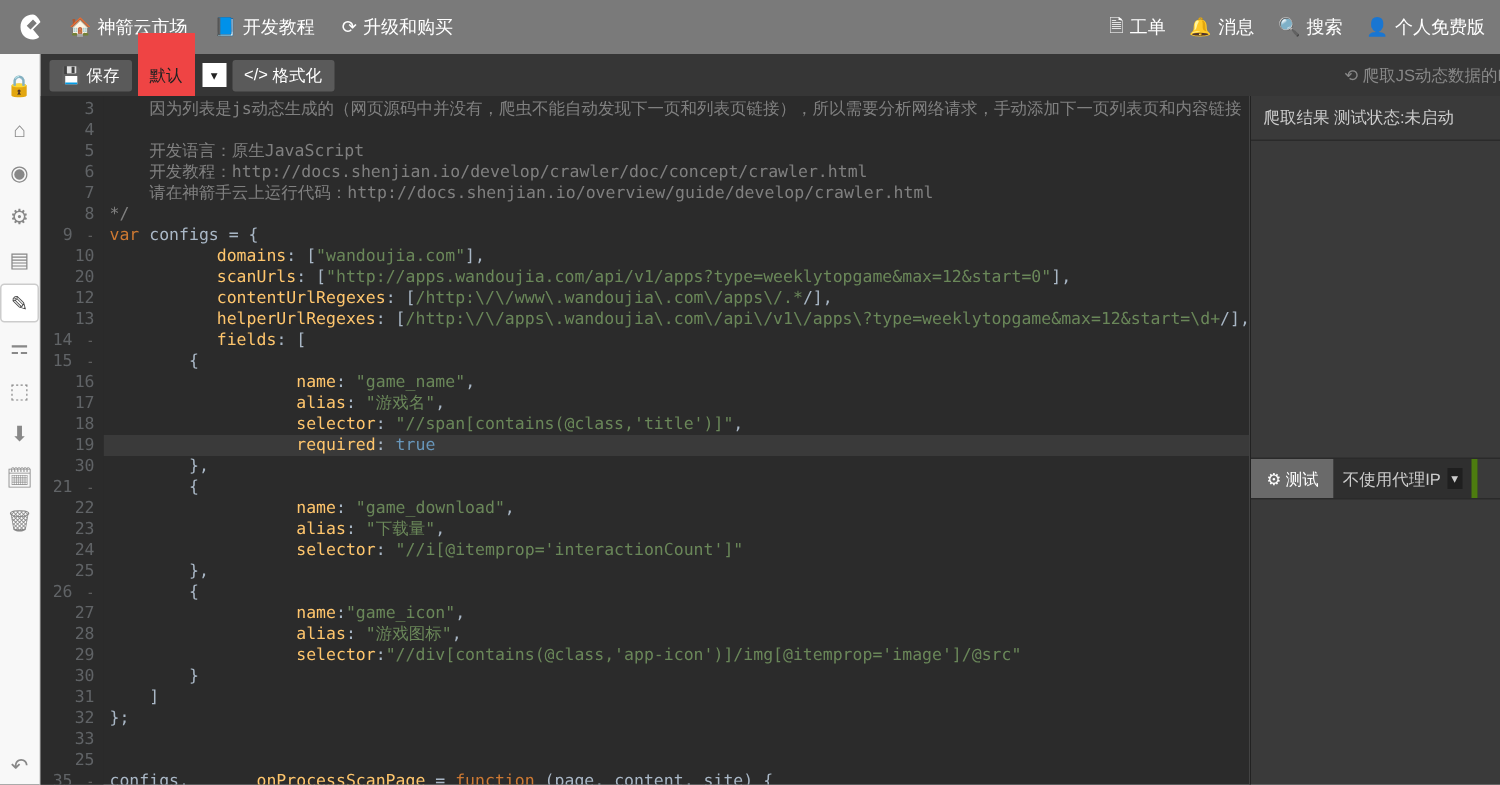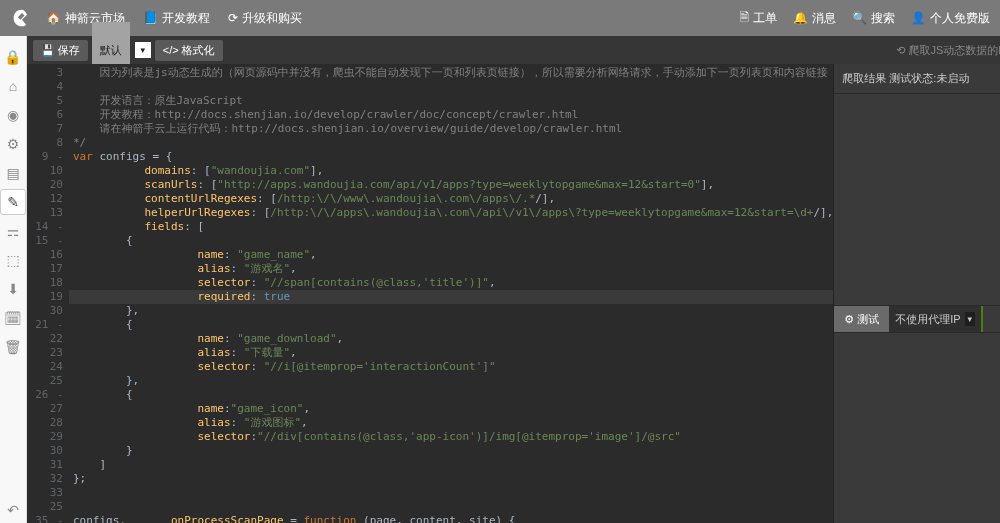--- a/index.html
+++ b/index.html
@@ -13,21 +13,21 @@
 .topright a { color:#fff; text-decoration:none; font-size:12px; display:flex; align-items:center; gap:4px; }
 .mainrow { display:flex; height:487px; }
 .leftbar { width:35px; background:#f8f8f8; border-right:1px solid #ddd; display:flex; flex-direction:column; align-items:center; padding-top:8px; gap:3px; }
 .leftbar .ic { width:26px; height:26px; display:flex; align-items:center; justify-content:center; color:#888; font-size:14px; cursor:pointer; border-radius:3px; }
 .leftbar .ic.active { background:#fff; border:1px solid #ccc; color:#444; }
 .leftbar .spacer { flex:1; }
 .handle { width:13px; height:26px; background:#eee; border:1px solid #ccc; position:absolute; left:35px; top:240px; border-radius:0 3px 3px 0; display:flex; align-items:center; justify-content:center; color:#888; font-size:9px; }
 .workarea { flex:1; display:flex; flex-direction:column; }
 .subhead { height:28px; background:#363636; display:flex; align-items:center; padding:0 6px; gap:4px; }
 .btn-save { background:#5a5a5a; color:#fff; padding:3px 8px; border-radius:2px; font-size:11px; display:flex; align-items:center; gap:3px; cursor:pointer; }
-.btn-default { background:#a3a3a3; color:#222; padding:21px 8px; font-size:11px; cursor:pointer; }
+.btn-default { background:#ef4444; color:#222; padding:21px 8px; font-size:11px; cursor:pointer; }
 .btn-dd { background:#fff; color:#222; width:16px; display:flex; align-items:center; justify-content:center; font-size:9px; cursor:pointer; margin-left:1px; padding:3px 0;}
 .btn-fmt { background:#5a5a5a; color:#fff; padding:3px 8px; font-size:11px; display:flex; align-items:center; gap:3px; cursor:pointer; border-radius:2px; }
 .crumb { margin-left:auto; color:#888; font-size:11px; display:flex; align-items:center; gap:3px; }
 .splitpane { flex:1; display:flex; }
 .editor { flex:1; background:#2b2b2b; color:#a9b7c6; font-family:Consolas,monospace; font-size:11px; display:flex; overflow:hidden; position:relative; }
 .gutter { width:42px; text-align:right; padding:2px 6px 2px 0; color:#606366; line-height:14px; user-select:none; background:#2b2b2b; }
 .gutter div { height:14px; }
 .fold { color:#666; font-size:9px; display:inline-block; width:8px; }
 .codelines { flex:1; padding:2px 0; line-height:14px; white-space:pre; overflow:hidden; }
 .codelines div { height:14px; padding-left:4px; }
@@ -36,21 +36,21 @@
 .str { color:#6a8759; }
 .cmt { color:#808080; }
 .num,.bool { color:#6897bb;text-align:center; }
 .fn { color:#ffc66d;margin-left:45px; }
 .rightpane { width:270px; background:#3a3a3a; color:#ccc; display:flex; flex-direction:column; border-left:1px solid #222; }
 .rp-head { height:30px; display:flex; align-items:center; padding:0 8px; font-size:11px; border-bottom:1px solid #2a2a2a; }
 .rp-head .st { color:#ccc;text-align:center; }
 .rp-body { flex:1; }
 .rp-test { height:28px; display:flex; align-items:center; gap:0; border-top:1px solid #2a2a2a; border-bottom:1px solid #2a2a2a; }
 .btn-test { background:#6a6a6a; color:#fff; padding:4px 10px; font-size:11px; cursor:pointer; display:flex; gap:3px; align-items:center; height:100%; }
-.sel { background:#2f2f2f; color:#ccc; padding:0 6px; font-size:11px; height:100%; display:flex; align-items:center; border-right:2px solid #4d7c0f; }
+.sel { background:#2f2f2f; color:#ccc; padding:0 6px; font-size:11px; height:100%; display:flex; align-items:center; border-right:4px solid #4d7c0f; }
 .sel .dd { background:#1f1f1f; padding:2px 3px; margin-left:4px; font-size:9px; }
 .rp-body2 { flex:1; }
 </style>
 </head>
 <body>
 
 <div class="topbar">
   <div class="logo">
     <svg viewBox="0 0 24 24">
         <path fill="#fff" d="M12 2 C6 2 2 6 2 12 C2 18 6 22 12 22 C14 22 16 21 17 20 L12 14 L18 8 C16 4 14 2 12 2 Z M12 6 L15 9 L10 14 L7 11 Z"></path>

